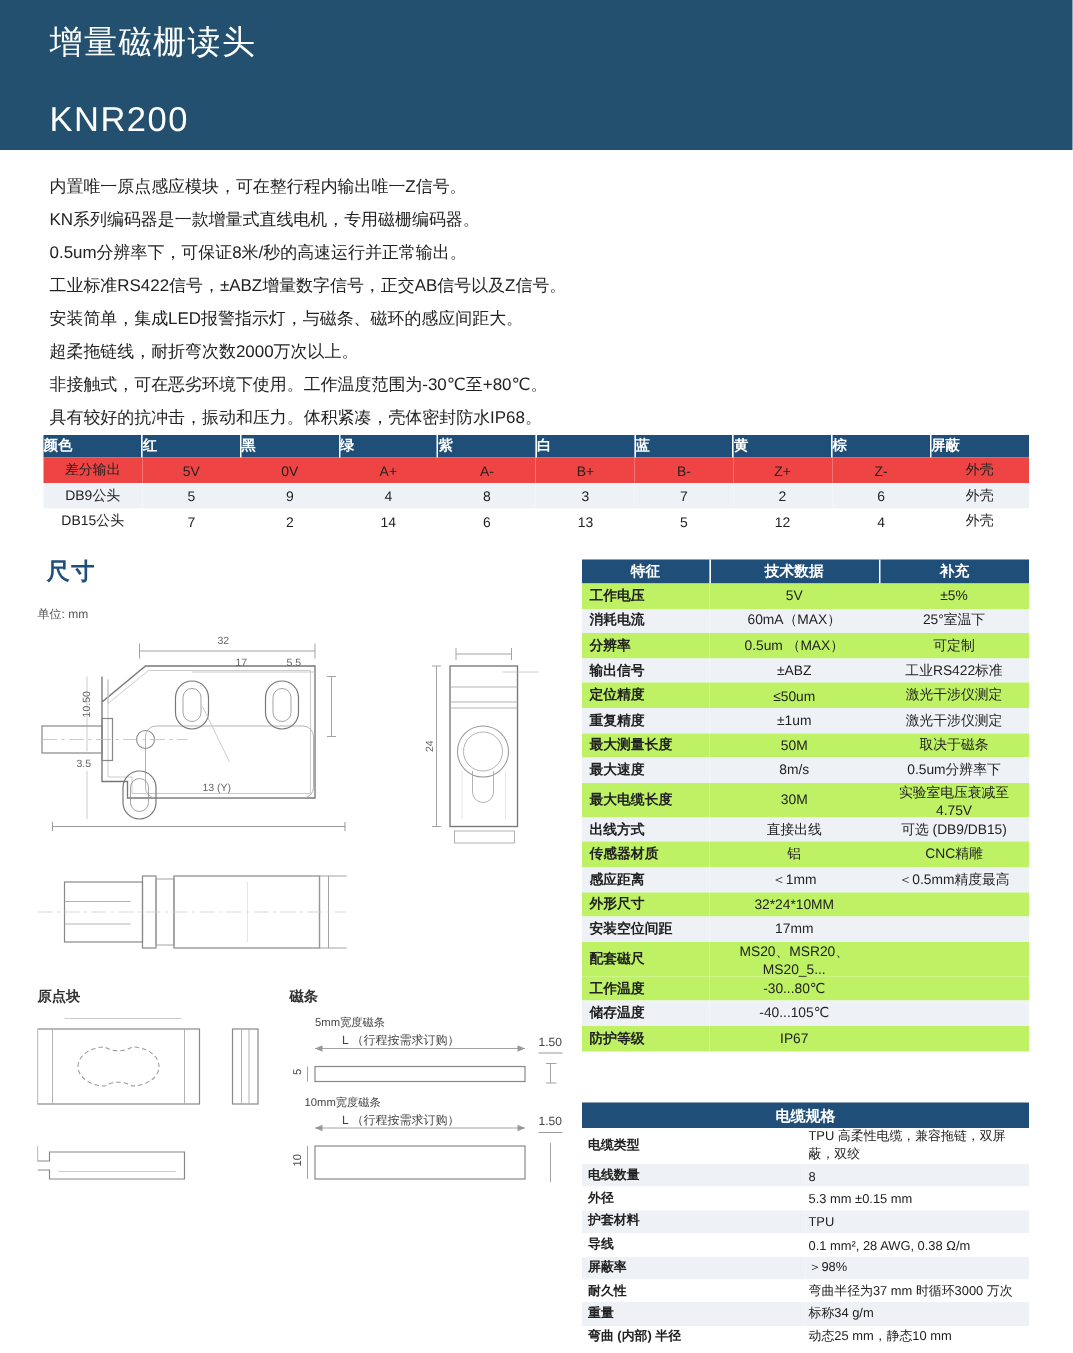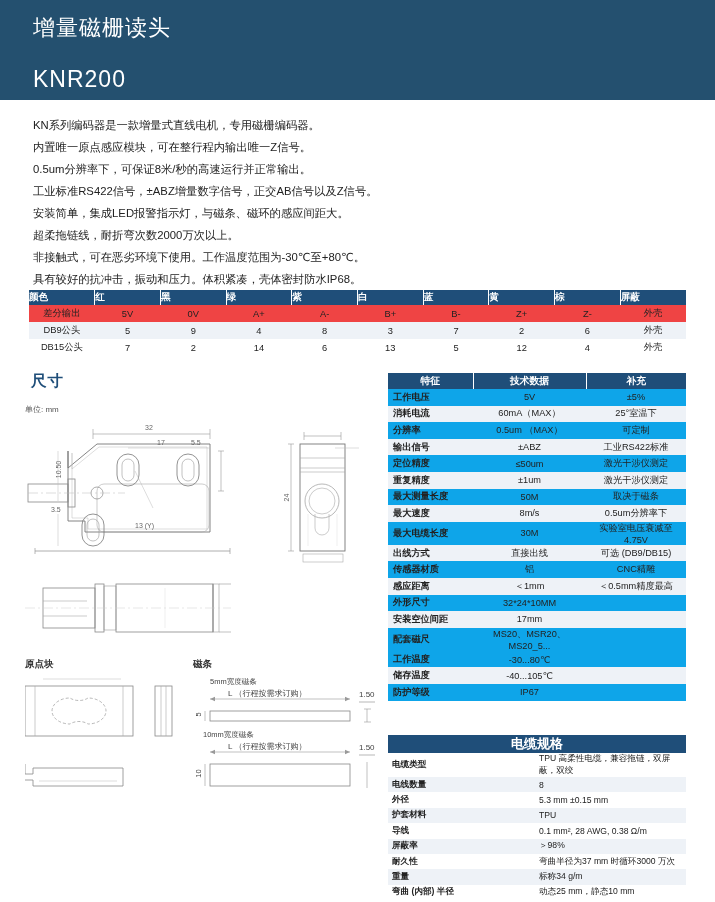--- a/index.html
+++ b/index.html
@@ -61,46 +61,46 @@
   table.spec th{
     background:#1f4e79; color:#fff; font-size:9.8px; font-weight:bold;
     height:16px; text-align:center; padding:0;
     border-right:1.5px solid #ffffff;
   }
   table.spec th:last-child{ border-right:none; }
   table.spec td{
     font-size:9.2px; height:16.6px; padding:0 3px; color:#222; text-align:center;
   }
   table.spec td.k{ text-align:left; padding-left:5px; font-weight:bold; font-size:9.2px; }
-  table.spec tr.odd td{ background:#0ea5e9; }
+  table.spec tr.odd td{ background:#bef264; }
   table.spec tr.even td{ background:#eef2f7; }
   
   .cable-wrap{ position:absolute; left:388px; top:735px; width:298px; }
   table.cable{ width:298px; table-layout:fixed; }
   table.cable th{
-    background:#1f4e79; color:#fff; font-size:13px; font-weight:bold;
+    background:#1f4e79; color:#fff; font-size:10px; font-weight:bold;
     height:17px; text-align:center; padding:0;
   }
   table.cable td{ font-size:8.6px; height:15.4px; padding:0 2px; color:#222; }
   table.cable td.k{ text-align:left; padding-left:4px; font-weight:bold; width:92px; }
   table.cable td.v{ text-align:left; }
   table.cable tr.odd td{ background:#ffffff; }
   table.cable tr.even td{ background:#eef2f7; }
 </style>
 </head>
 <body>
 
 <div class="banner">
   <div class="t1">增量磁栅读头</div>
   <div class="t2">KNR200</div>
 </div>
 
 <div class="desc">
+  <p>内置唯一原点感应模块，可在整行程内输出唯一Z信号。</p>
   <p>KN系列编码器是一款增量式直线电机，专用磁栅编码器。</p>
-  <p>内置唯一原点感应模块，可在整行程内输出唯一Z信号。</p>
   <p>0.5um分辨率下，可保证8米/秒的高速运行并正常输出。</p>
   <p>工业标准RS422信号，±ABZ增量数字信号，正交AB信号以及Z信号。</p>
   <p>安装简单，集成LED报警指示灯，与磁条、磁环的感应间距大。</p>
   <p>超柔拖链线，耐折弯次数2000万次以上。</p>
   <p>非接触式，可在恶劣环境下使用。工作温度范围为-30℃至+80℃。</p>
   <p>具有较好的抗冲击，振动和压力。体积紧凑，壳体密封防水IP68。</p>
 </div>
 
 <div class="wire-wrap">
   <table class="wire">

